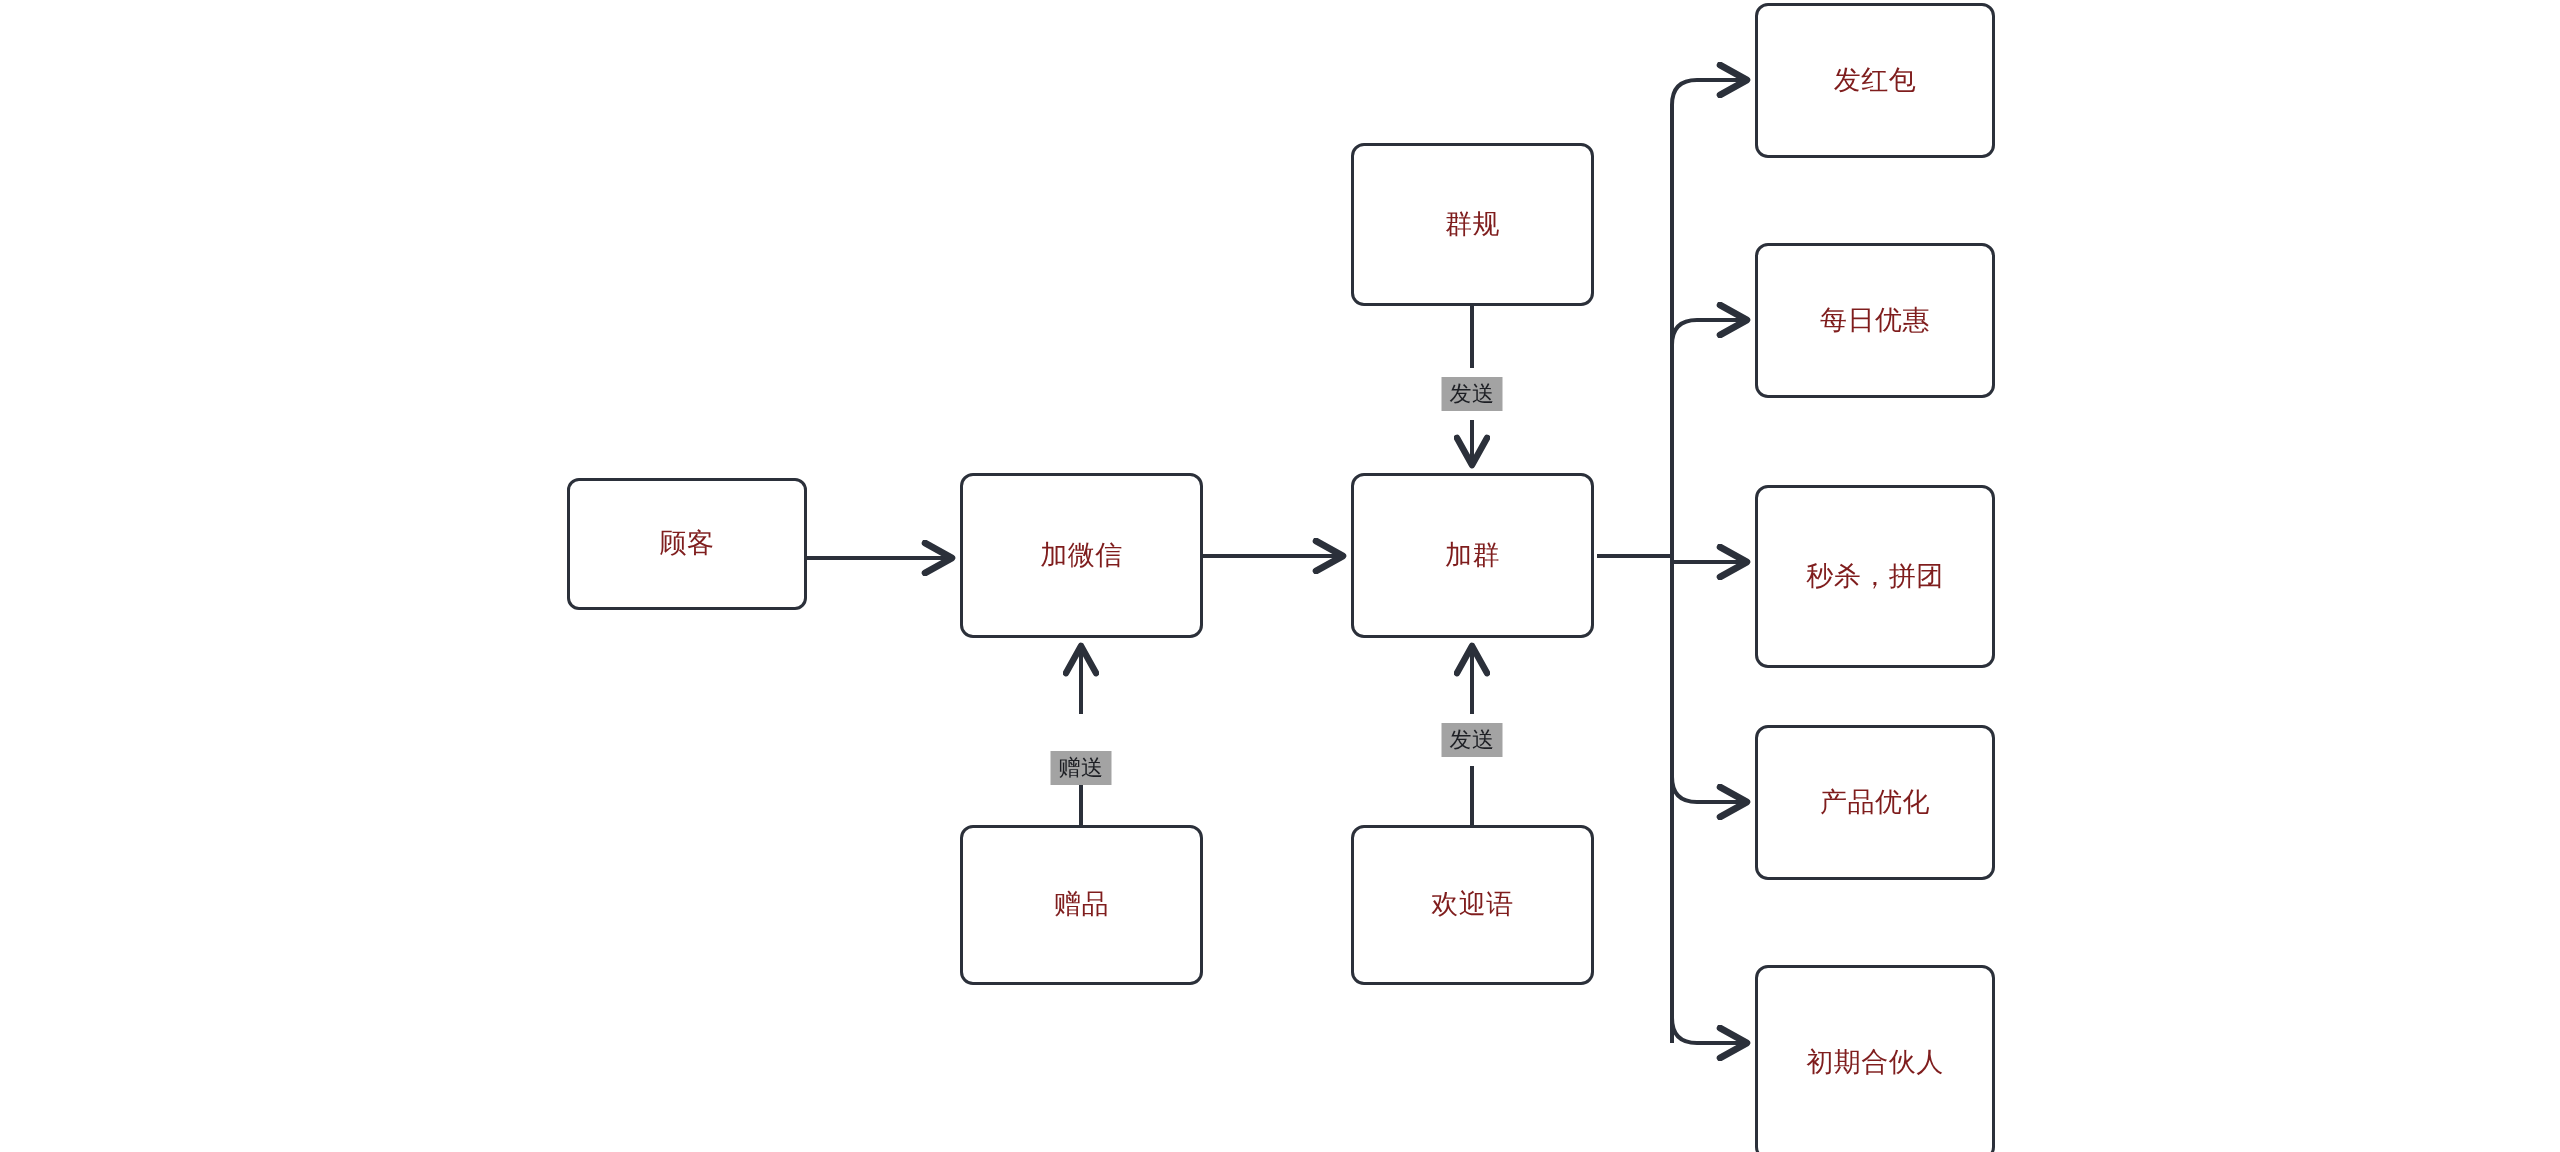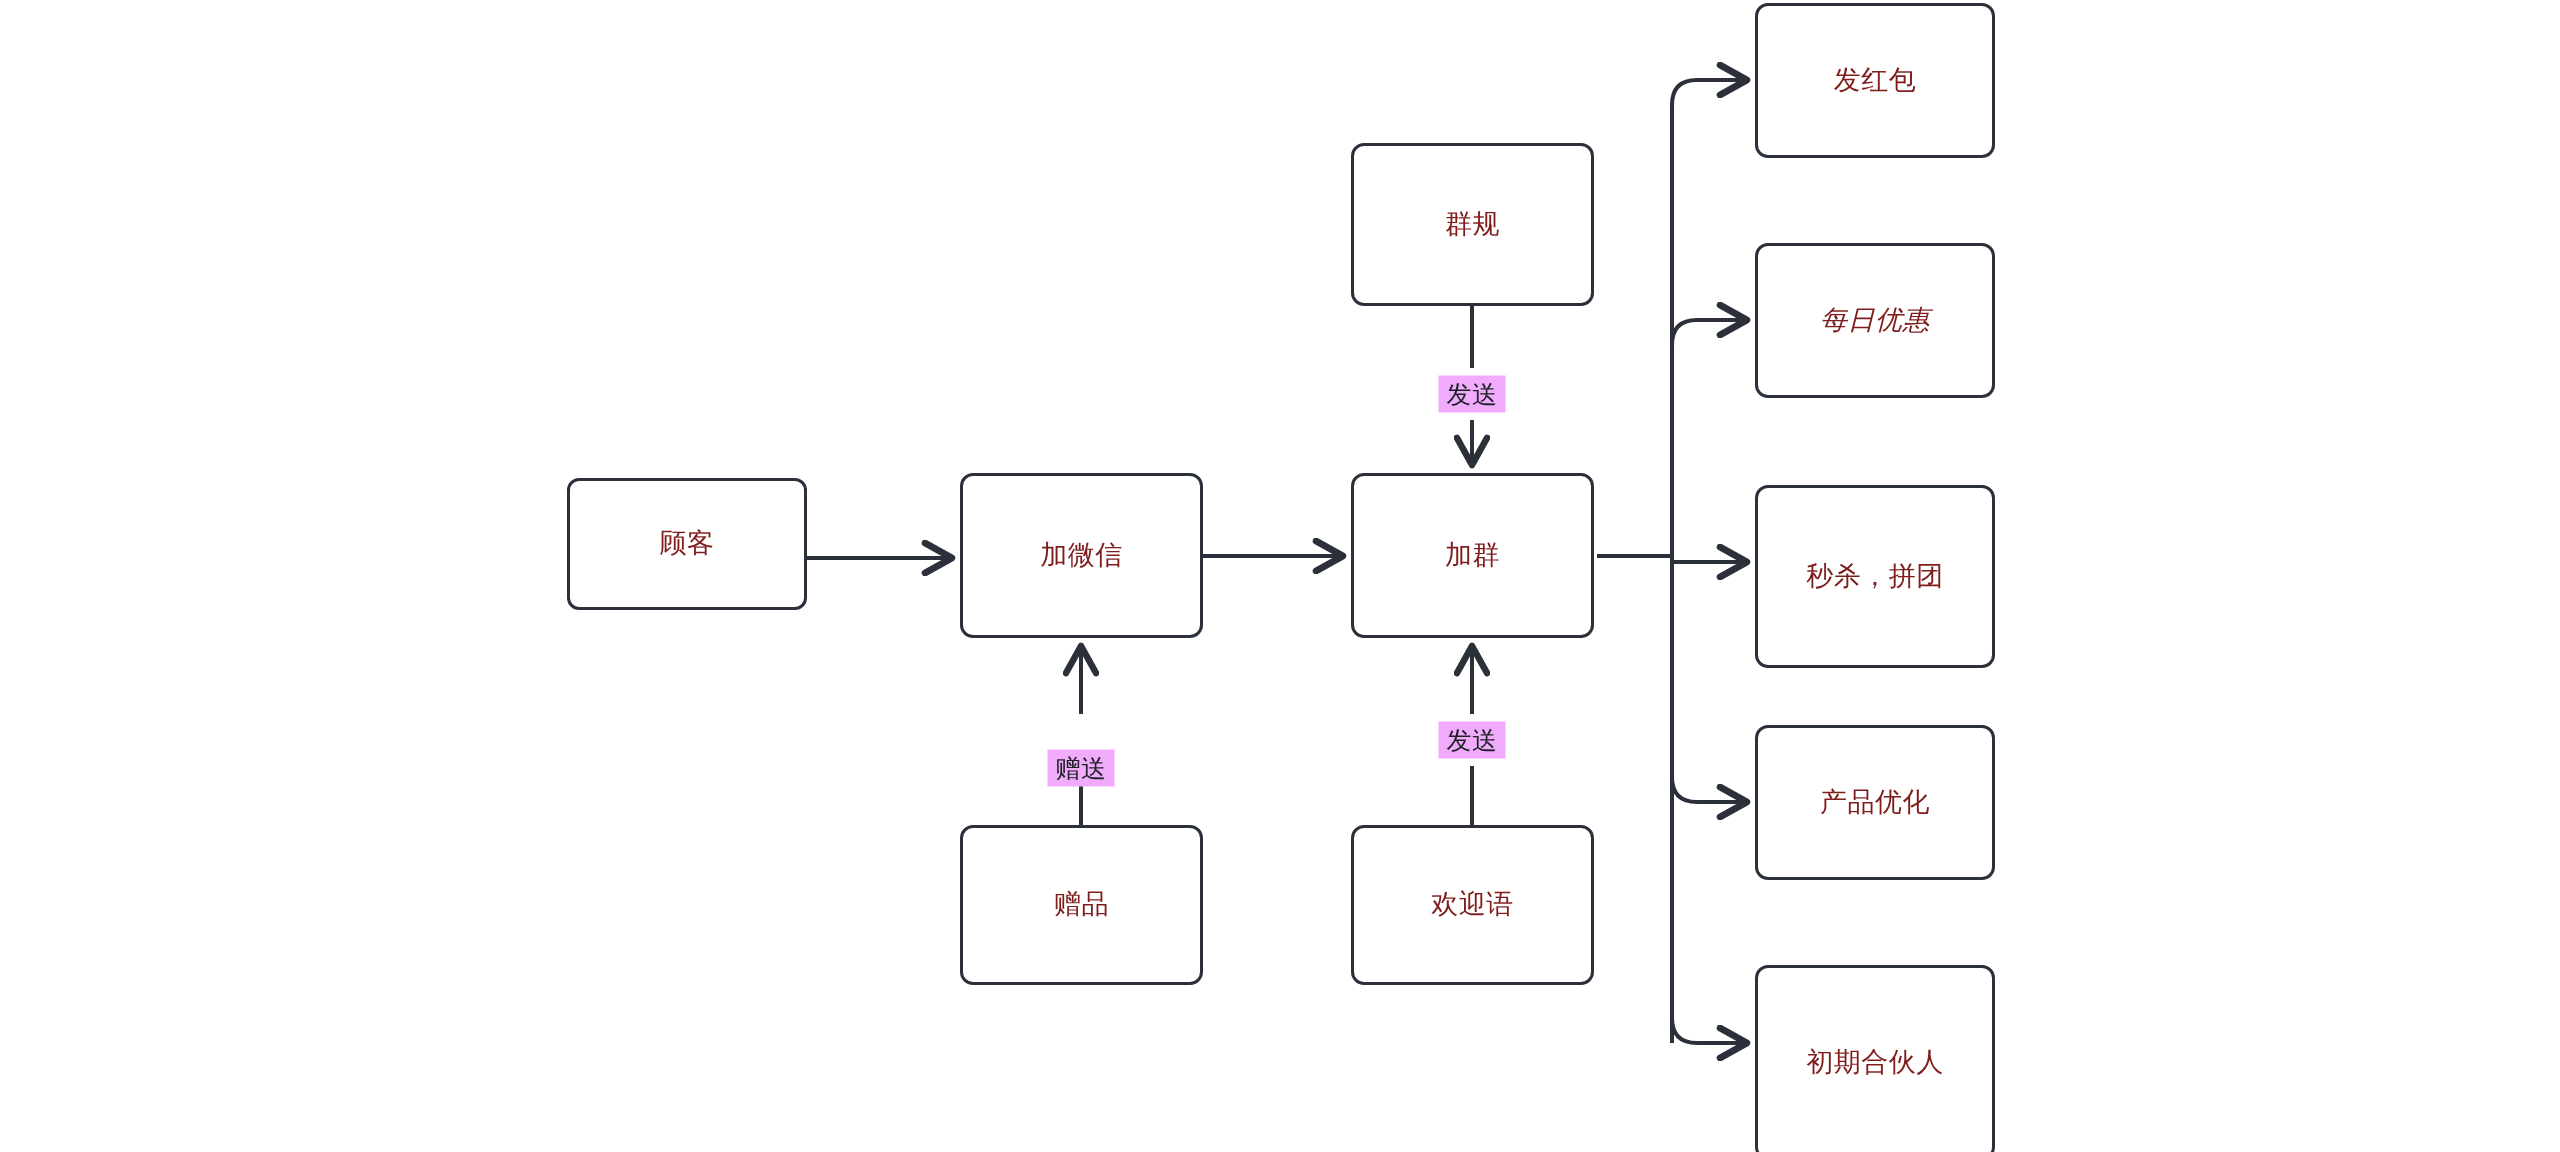--- a/index.html
+++ b/index.html
@@ -43,23 +43,23 @@
   .node-label {
     font-size: 27px;
     line-height: 1.3;
     color: #7f1d1d;
     font-weight: 400;
     letter-spacing: 0.5px;
     white-space: nowrap;
   }
   .edge-label {
     position: absolute;
-    font-size: 25px;
+    font-size: 22px;
     color: #1d1f24;
-    background: #f0abfc;
+    background: #a3a3a3;
     padding: 2px 8px;
     white-space: nowrap;
     transform: translate(-50%, -50%);
     letter-spacing: 0.5px;
   }
 </style>
 </head>
 <body>
 
 <div id="canvas">
@@ -123,21 +123,21 @@
   </div>
 
   <div class="node" style="left:1351px; top:825px; width:243px; height:160px;">
     <span class="node-label">欢迎语</span>
   </div>
 
   <div class="node" style="left:1755px; top:3px; width:240px; height:155px;">
     <span class="node-label">发红包</span>
   </div>
 
-  <div class="node" style="left:1755px; top:243px; width:240px; height:155px;font-style:italic;">
+  <div class="node" style="left:1755px; top:243px; width:240px; height:155px;">
     <span class="node-label">每日优惠</span>
   </div>
 
   <div class="node" style="left:1755px; top:485px; width:240px; height:183px;">
     <span class="node-label">秒杀，拼团</span>
   </div>
 
   <div class="node" style="left:1755px; top:725px; width:240px; height:155px;">
     <span class="node-label">产品优化</span>
   </div>

